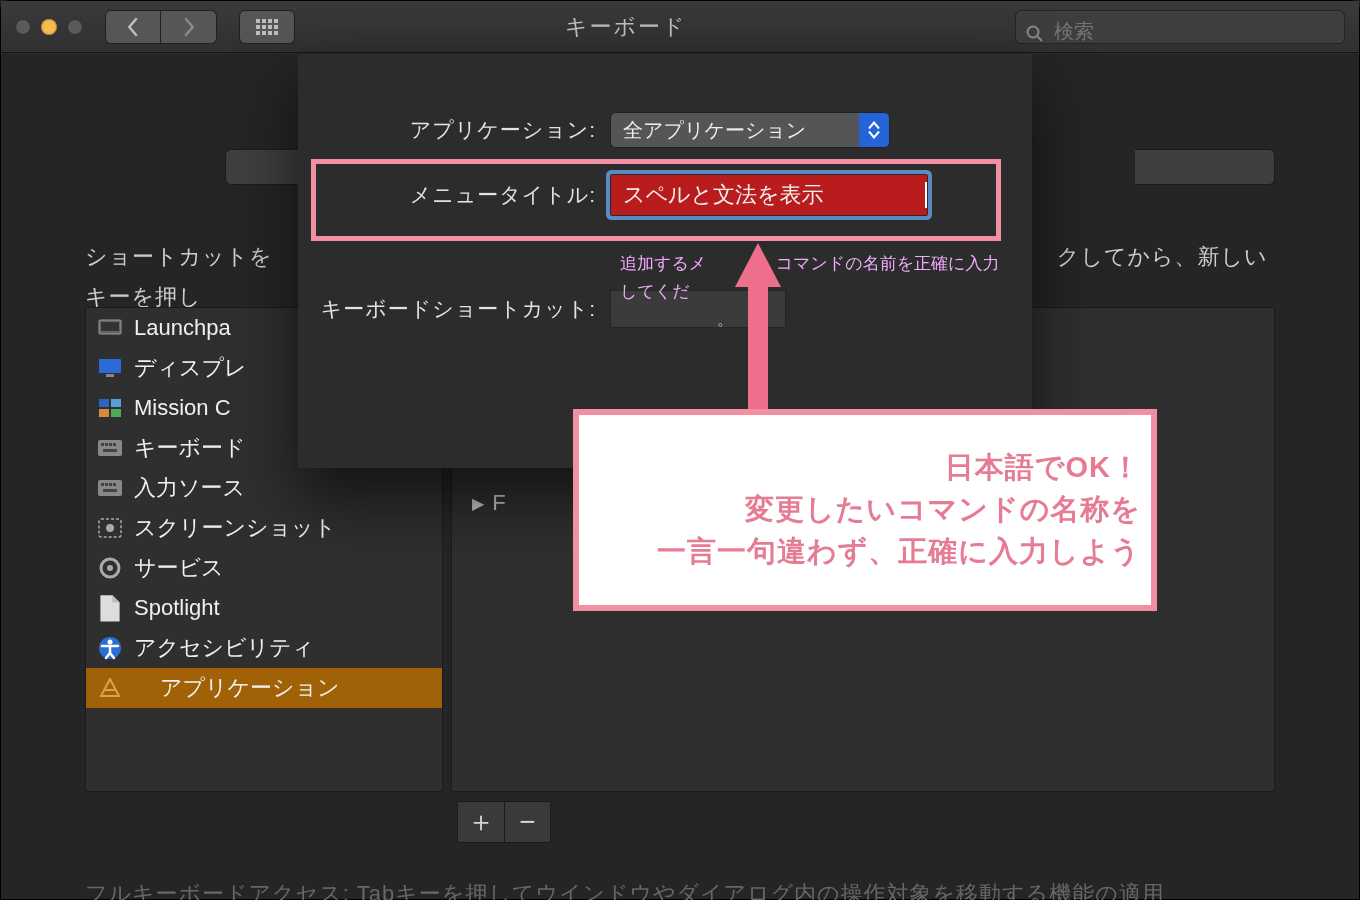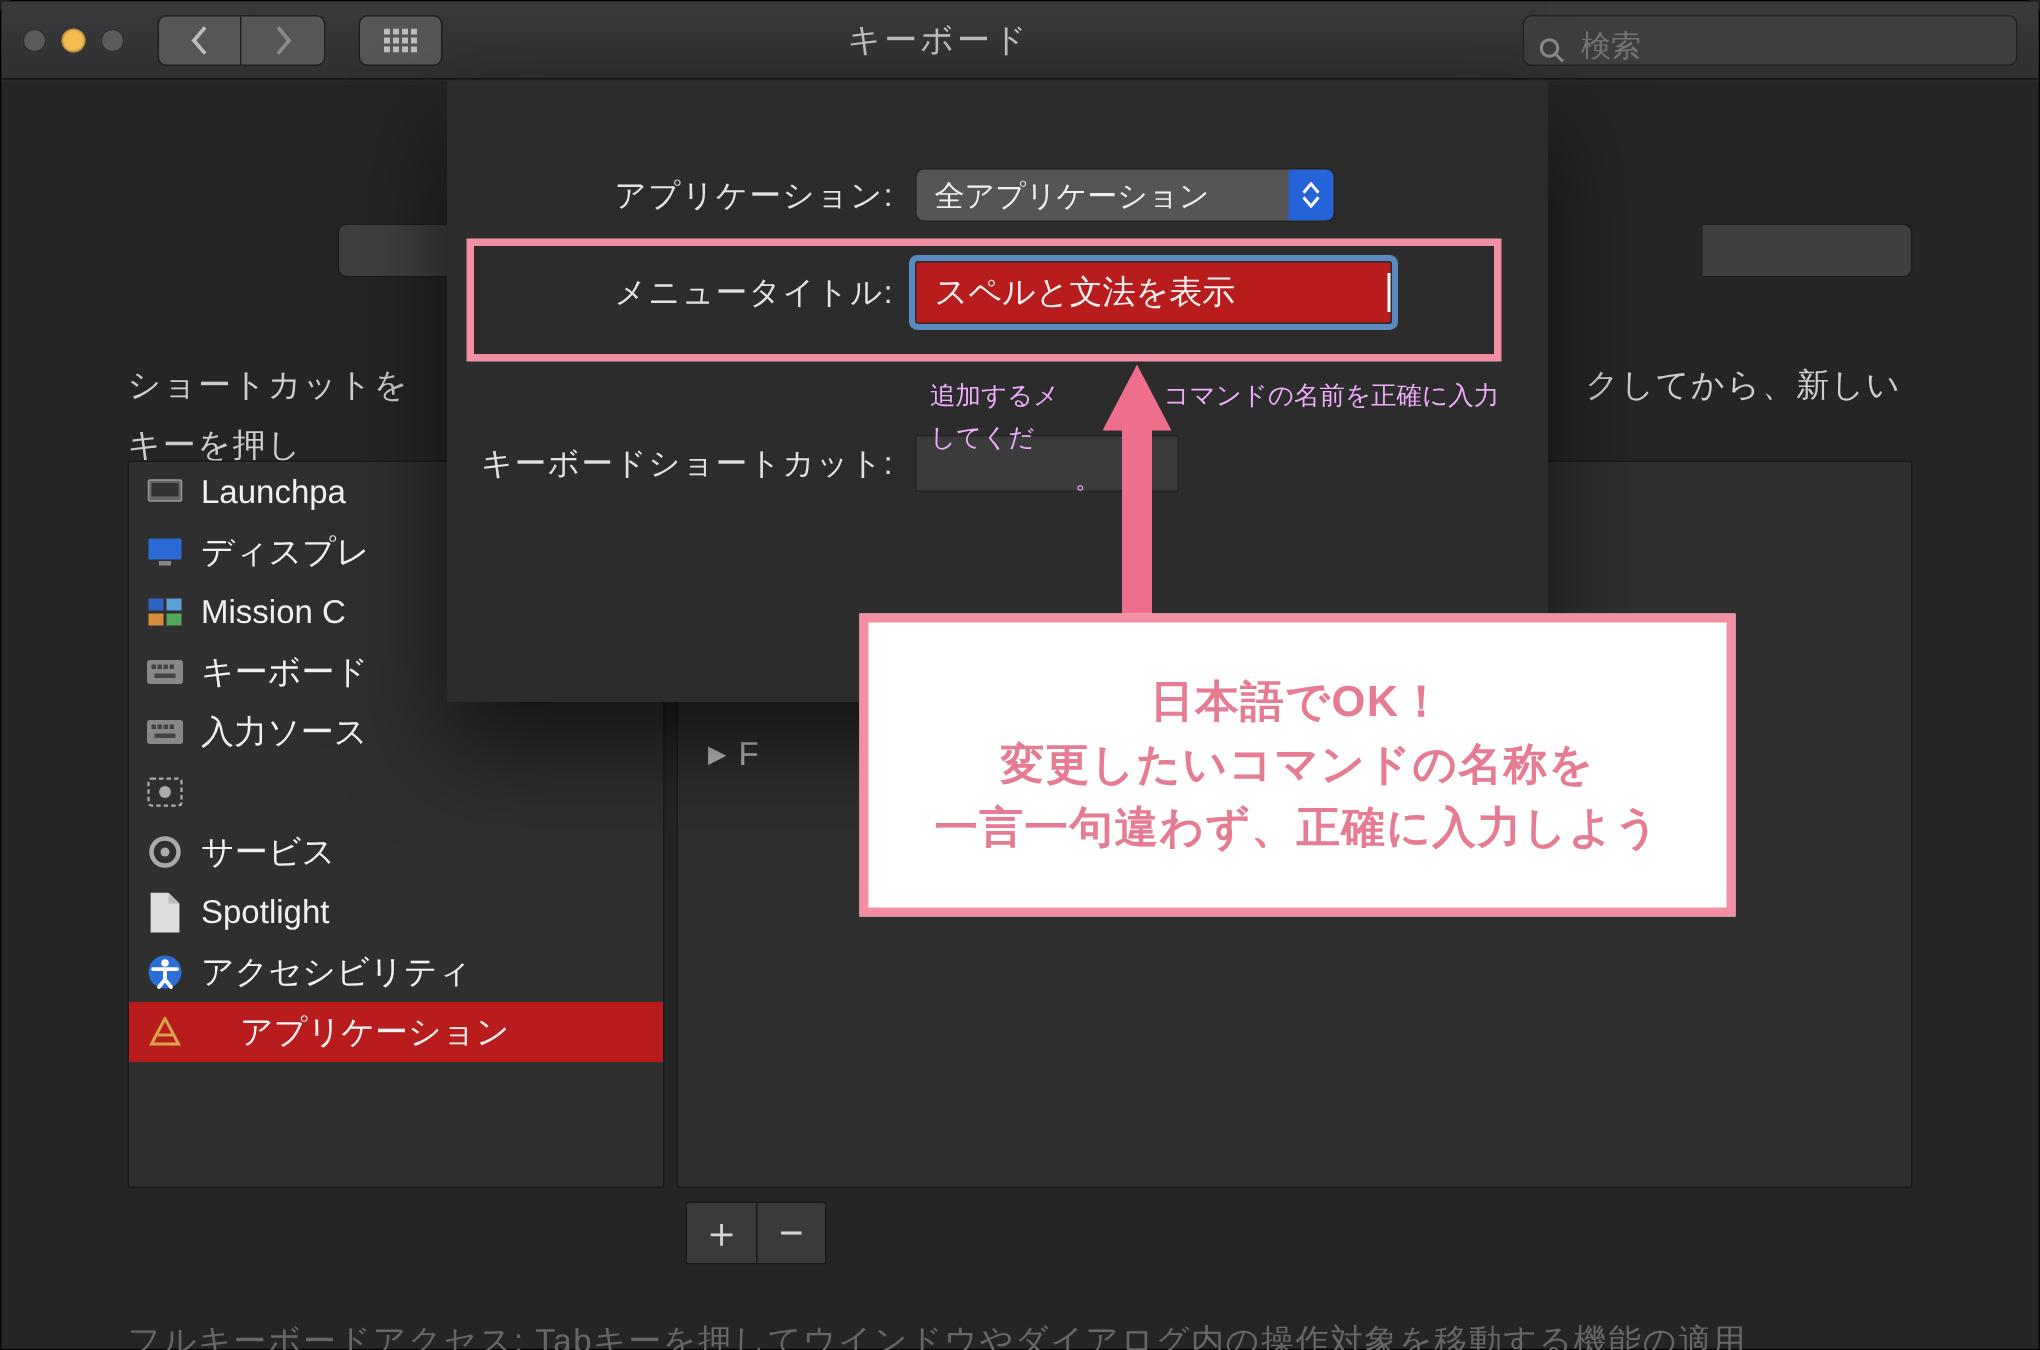--- a/index.html
+++ b/index.html
@@ -79,21 +79,21 @@
     display:flex; gap:8px;
   }
   .list-left {
     width:358px; height:100%;
     background:#2f2f30; border:1px solid #1a1a1a; border-radius:2px; overflow:hidden;
   }
   .list-left .row {
     height:40px; display:flex; align-items:center; gap:12px; padding:0 12px;
     font-size:22px; color:#f0f0f0; white-space:nowrap;
   }
-  .list-left .row.sel { background:#b91c1c;gap:38px; }
+  .list-left .row.sel { background:#a16207;gap:38px; }
   .ico { width:24px; height:20px; display:flex; align-items:center; justify-content:center; flex:0 0 24px;}
   .list-right {
     flex:1; height:100%;
     background:#2f2f30; border:1px solid #1a1a1a; border-radius:2px;
     position:relative;
   }
   .disc-row {
     position:absolute; top:182px; left:20px;
     display:flex; align-items:center; gap:8px; color:#c7c7c7; font-size:22px;
   }
@@ -152,21 +152,21 @@
   }
 
   
   .pink-box {
     position:absolute; top:158px; left:310px; width:690px; height:82px;
     border:5px solid #f38fa2; box-sizing:border-box; pointer-events:none;
   }
   .callout {
     position:absolute; top:408px; left:572px; width:584px; height:202px;
     background:#fff; border:6px solid #f38fa2;
-    display:flex; flex-direction:column; align-items:center; justify-content:center; gap:2px;
+    display:flex; flex-direction:column; align-items:flex-end; justify-content:center; gap:2px;
     padding:0 10px;
   }
   .callout .line {
     font-size:29px; font-weight:800; color:#e57c93; letter-spacing:1px; white-space:nowrap;
   }
   .arrow-up {
     position:absolute; top:242px; left:734px; width:46px; height:172px;
     pointer-events:none;
   }
   .arrow-up svg { width:100%; height:100%; }
@@ -296,20 +296,21 @@
             </span>
           <span>入力ソース</span>
         </div>
         <div class="row">
           <span class="ico">
               <svg viewBox="0 0 24 20">
                 <rect x="1" y="1" width="22" height="18" rx="2" fill="none" stroke="#aaa" stroke-width="1.5" stroke-dasharray="3 2"></rect>
                 <circle cx="12" cy="10" r="4" fill="#aaa"></circle>
               </svg>
             </span>
+          <span>スクリーンショット</span>
         </div>
         <div class="row">
           <span class="ico">
               <svg viewBox="0 0 24 24">
                 <circle cx="12" cy="12" r="9" fill="none" stroke="#aaa" stroke-width="3"></circle>
                 <circle cx="12" cy="12" r="3" fill="#aaa"></circle>
               </svg>
             </span>
           <span>サービス</span>
         </div>

